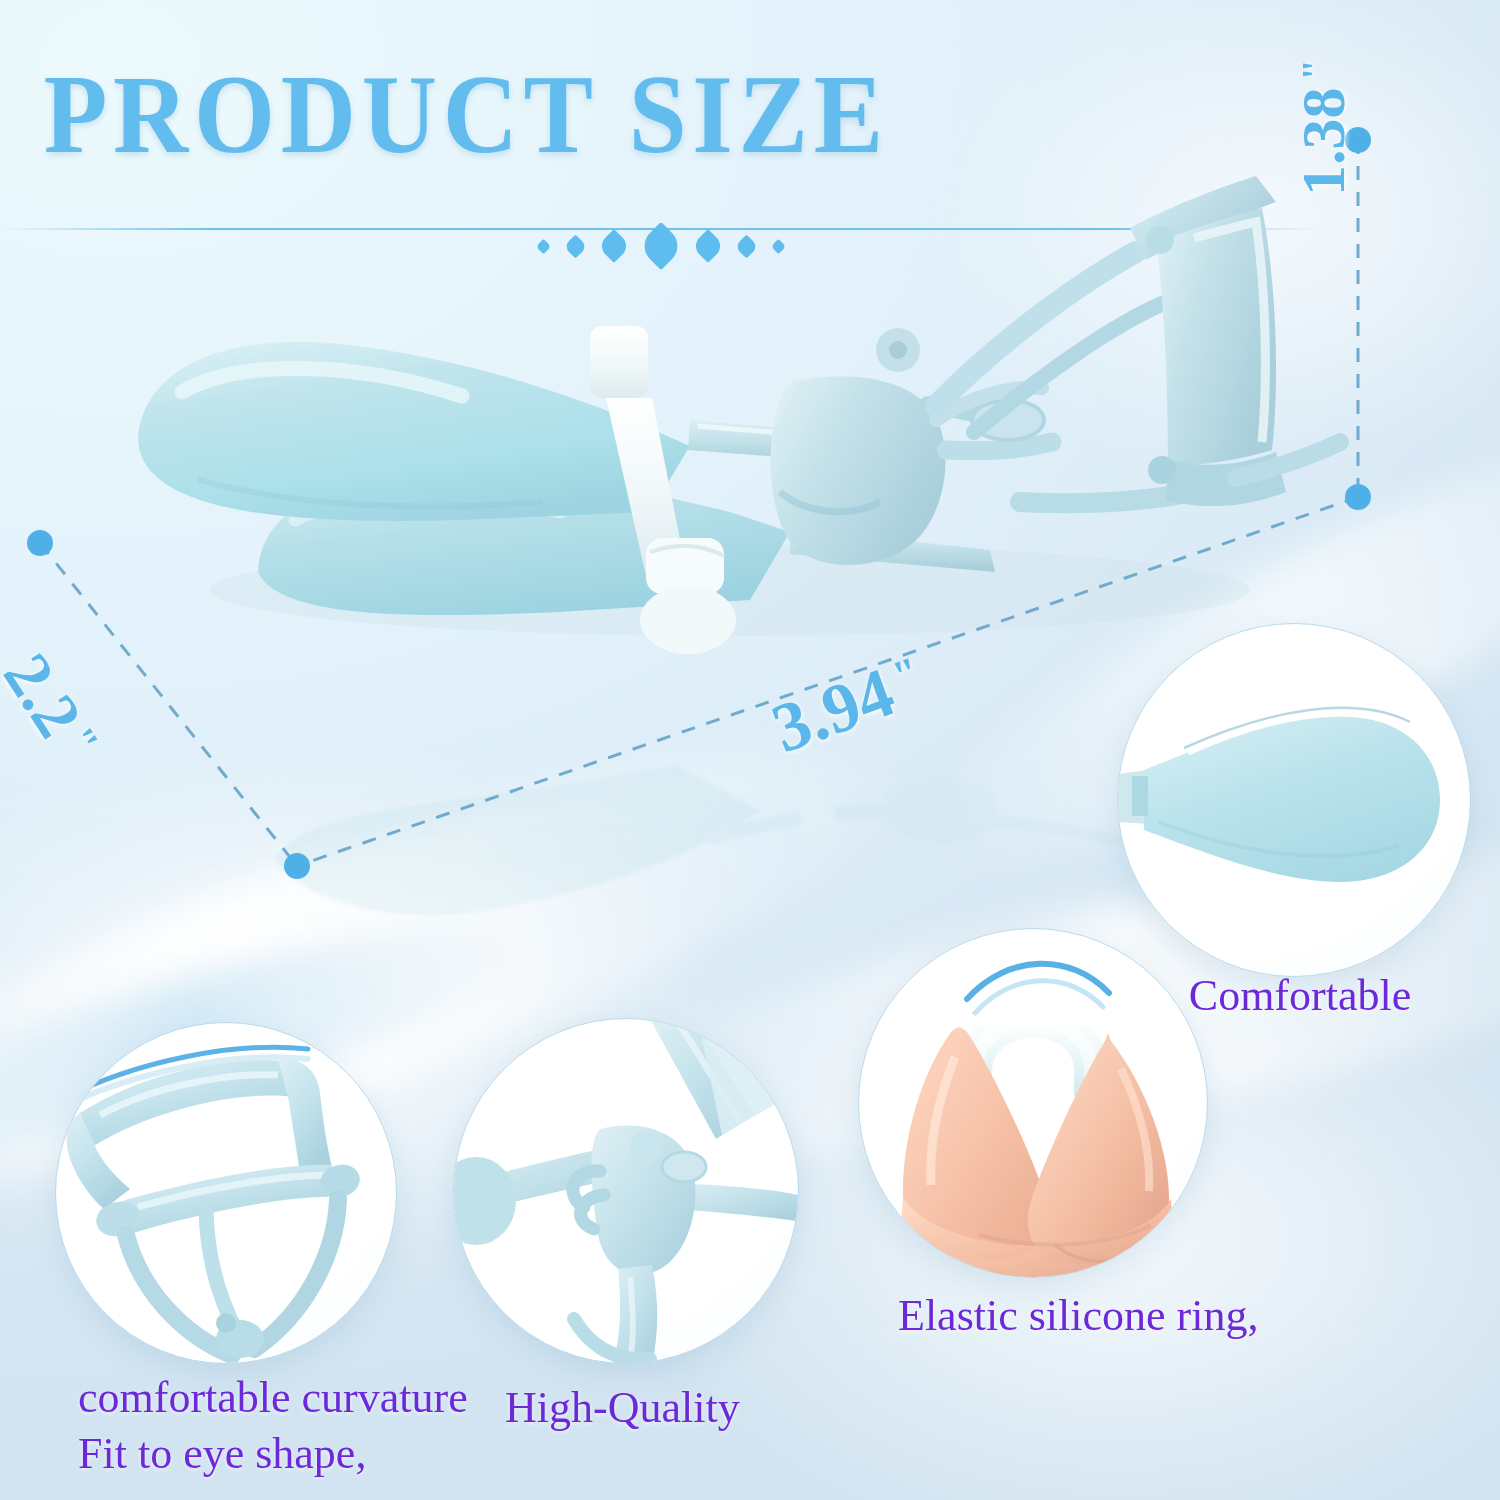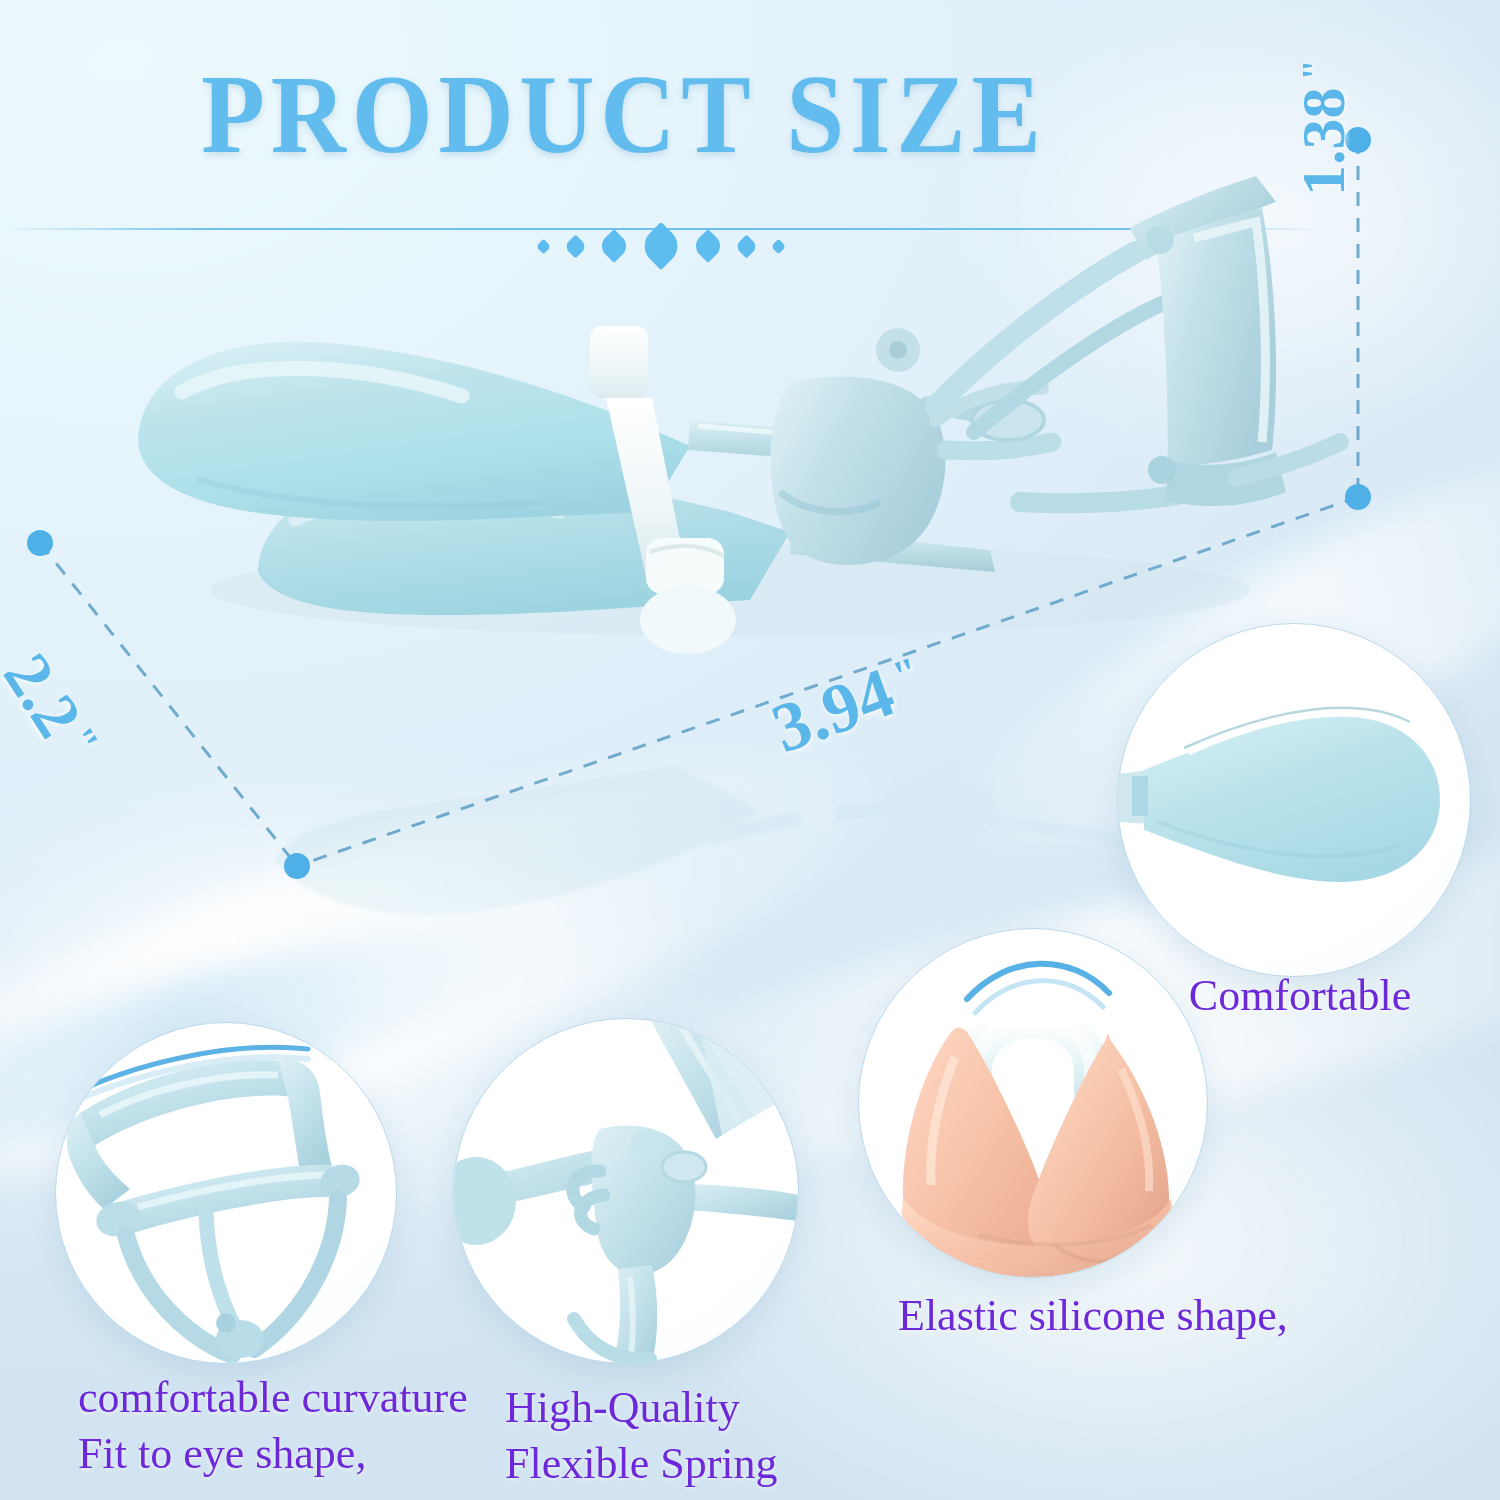--- a/index.html
+++ b/index.html
@@ -30,21 +30,21 @@
     background:linear-gradient(100deg,rgba(255,255,255,0) 0%,rgba(255,255,255,.8) 46%,rgba(255,255,255,0) 100%);
     transform:rotate(-11deg);border-radius:60%;}
   .band-3{left:900px;top:560px;width:820px;height:180px;
     background:linear-gradient(100deg,rgba(255,255,255,0) 0%,rgba(255,255,255,.7) 50%,rgba(255,255,255,0) 100%);
     transform:rotate(-28deg);border-radius:60%;}
   .band-4{left:-160px;top:980px;width:700px;height:120px;
     background:linear-gradient(100deg,rgba(255,255,255,0) 0%,rgba(200,228,244,.75) 50%,rgba(255,255,255,0) 100%);
     transform:rotate(-16deg);border-radius:60%;}
 
   
-  .header{position:absolute;left:0;top:58px;width:1248px;text-align:center;}
+  .header{position:absolute;left:0;top:58px;width:1248px;}
   .title{
     font-family:"Liberation Serif",serif;
     font-size:112px;line-height:1;font-weight:700;
     letter-spacing:.055em;
     color:#62bdee;
     transform:scaleX(.93);
     text-shadow:0 3px 7px rgba(120,175,210,.33);
   }
   .divider{position:relative;width:1322px;height:46px;margin:36px auto 0;}
   .divider .rule{position:absolute;left:0;right:0;top:22px;height:2px;
@@ -337,21 +337,21 @@
                C 250 102, 248 102, 252 112 Z" fill="url(#skin2)"></path>
 
       <path d="M44 268 C 80 330, 270 336, 312 270 L 318 348 L 38 348 Z" fill="url(#skin2)" opacity=".95"></path>
       <path d="M120 306 C 180 322, 250 318, 292 296" stroke="#dba88e" stroke-width="4" fill="none" opacity=".5"></path>
       <path d="M196 316 C 214 330, 232 334, 252 332" stroke="#d9a489" stroke-width="3.5" fill="none" opacity=".55"></path>
       <path d="M96 128 C 80 168, 70 214, 72 256" stroke="#ffe8d8" stroke-width="9" fill="none" opacity=".7"></path>
       <path d="M262 140 C 282 182, 292 224, 290 262" stroke="#ffe4d2" stroke-width="8" fill="none" opacity=".6"></path>
     </svg>
   </div>
   <div class="cap" style="left:898px;top:1288px;width:430px;">
-    <div>Elastic silicone shape,</div>
+    <div>Elastic silicone ring,</div>
   </div>
 
   <div class="inset" style="left:453px;top:1018px;width:344px;height:344px;">
     <svg class="inset-inner" viewBox="0 0 344 344">
       <defs>
         <linearGradient id="mg" x1="0" y1="0" x2="1" y2="1">
           <stop offset="0%" stop-color="#dff0f5"></stop>
             <stop offset="50%" stop-color="#c2e1ea"></stop>
           <stop offset="100%" stop-color="#a6cfdc"></stop>
         </linearGradient>
@@ -380,21 +380,20 @@
       </g>
       <ellipse cx="230" cy="148" rx="22" ry="15" fill="#cfe8ef" stroke="#b5d9e3" stroke-width="3"></ellipse>
 
       <path d="M164 250 C 168 292, 166 324, 158 344 L 198 344 C 206 310, 204 276, 198 246 Z" fill="url(#mg)"></path>
       <path d="M176 258 C 180 296, 180 320, 176 340" stroke="#e9f6f9" stroke-width="6" fill="none" opacity=".75"></path>
       <path d="M120 300 C 140 334, 168 342, 196 340" stroke="#b9dde7" stroke-width="14" fill="none" stroke-linecap="round"></path>
     </svg>
   </div>
   <div class="cap" style="left:505px;top:1380px;width:330px;">
     <div>High-Quality</div>
-    <div>Flexible Spring</div>
   </div>
 
   <div class="inset" style="left:55px;top:1022px;width:340px;height:340px;">
     <svg class="inset-inner" viewBox="0 0 340 340">
       <defs>
         <linearGradient id="fg" x1="0" y1="0" x2="0.6" y2="1">
           <stop offset="0%" stop-color="#ddf0f5"></stop>
             <stop offset="50%" stop-color="#c4e3ec"></stop>
           <stop offset="100%" stop-color="#a8d2de"></stop>
         </linearGradient>

